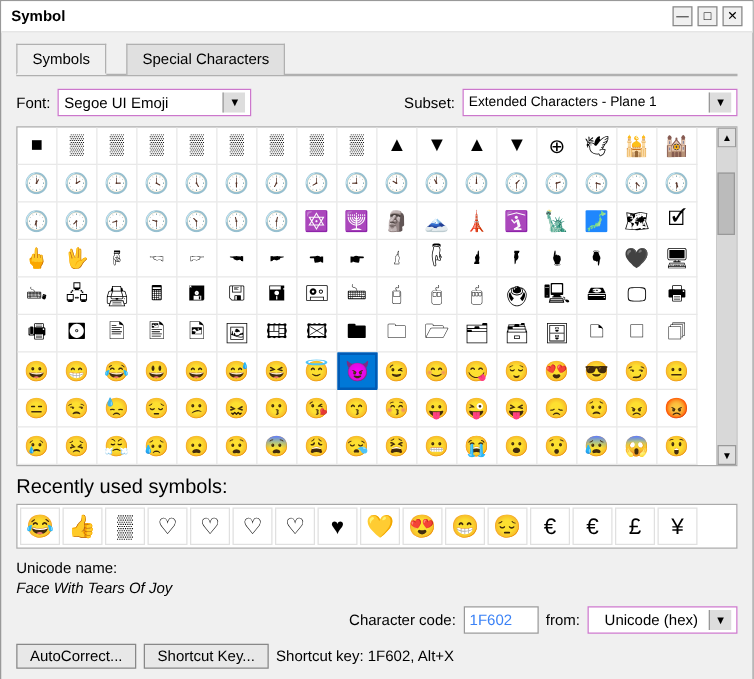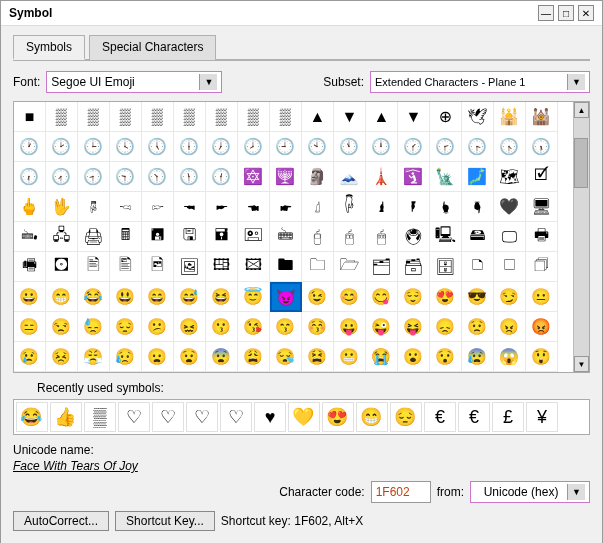--- a/index.html
+++ b/index.html
@@ -57,21 +57,21 @@
       border-bottom: 2px solid #b0b0b0;
       margin-bottom: 10px;
     }
     .tab {
       padding: 4px 12px;
       font-size: 12px;
       cursor: pointer;
       border: 1px solid #b0b0b0;
       border-bottom: none;
       background: #e0e0e0;
-      margin-right: 4px;
+      margin-right: 16px;
       position: relative;
       bottom: -1px;
     }
     .tab.active {
       background: #f0f0f0;
       border-bottom: 2px solid #f0f0f0;
       z-index: 1;
     }
     .row {
       display: flex;
@@ -87,43 +87,42 @@
       border: 1px solid #cc77cc;
       background: #fff;
       padding: 2px 4px;
       font-size: 12px;
       display: flex;
       align-items: center;
       justify-content: space-between;
       height: 22px;
     }
     .select-font {
-      width: 176px;
+      width: 155px;
     }
     .select-subset {
       width: 220px;
     }
     .select-arrow {
       background: #ddd;
       border-left: 1px solid #999;
       height: 100%;
       padding: 0 4px;
       display: flex;
       align-items: center;
       font-size: 9px;
     }
     .select-text {
       flex: 1;
       overflow: hidden;
       white-space: nowrap;
     }
     .recently-label {
-      font-size: 12px;
+      font-size: 16px;
       margin-bottom: 4px;
-      margin-left: 24px;
     }
     .recently-row {
       display: flex;
       gap: 2px;
       margin-bottom: 8px;
       background: #fff;
       border: 1px solid #aaa;
       padding: 2px;
     }
     .recent-cell {
@@ -140,21 +139,20 @@
       margin-bottom: 8px;
     }
     .unicode-name-label {
       font-size: 12px;
       margin-bottom: 2px;
     }
     .unicode-name-value {
       font-size: 12px;
       font-style: italic;
       margin-bottom: 6px;
-      text-decoration: underline;
     }
     .char-code-row {
       display: flex;
       align-items: center;
       gap: 6px;
       margin-bottom: 8px;
       justify-content: flex-end;
     }
     .char-code-input {
       border: 1px solid #999;
@@ -474,21 +472,21 @@
         <div class="recent-cell sym">¥</div>
       </div>
 
     <div class="unicode-section">
       <div class="unicode-name-label">Unicode name:</div>
       <div class="unicode-name-value">Face With Tears Of Joy</div>
     </div>
 
     <div class="char-code-row">
       <span class="label">Character code:</span>
-      <input class="char-code-input" type="text" id="char-code-field" style="color: #c2410c;" value="1F602">
+      <input class="char-code-input" type="text" id="char-code-field" style="color: #3b82f6;" value="1F602">
       <span class="label">from:</span>
       <div class="from-select">
         <span class="select-text">Unicode (hex)</span>
         <div class="select-arrow">▼</div>
       </div>
     </div>
 
     <div class="shortcut-row">
       <button class="btn">AutoCorrect...</button>
       <button class="btn">Shortcut Key...</button>

